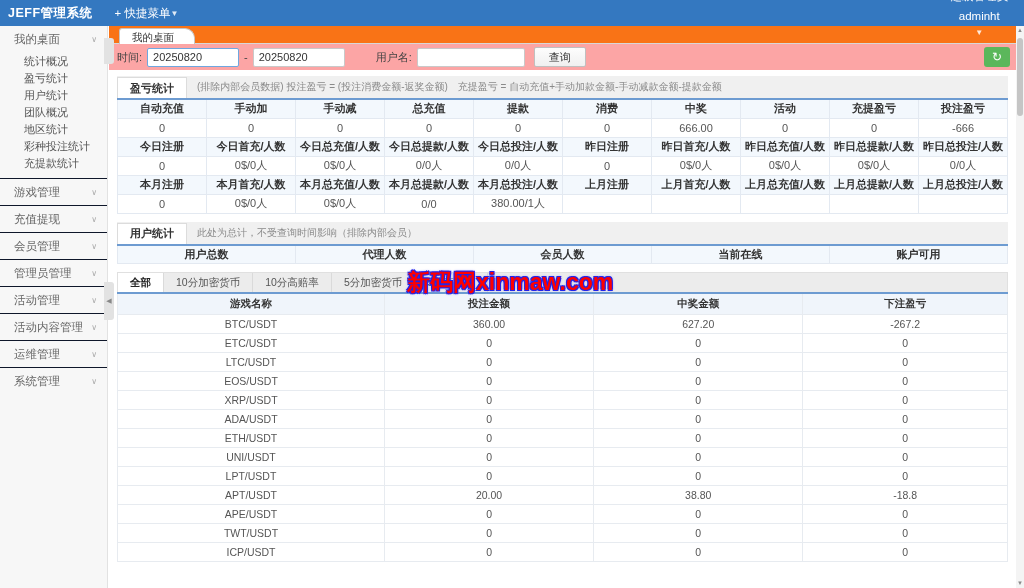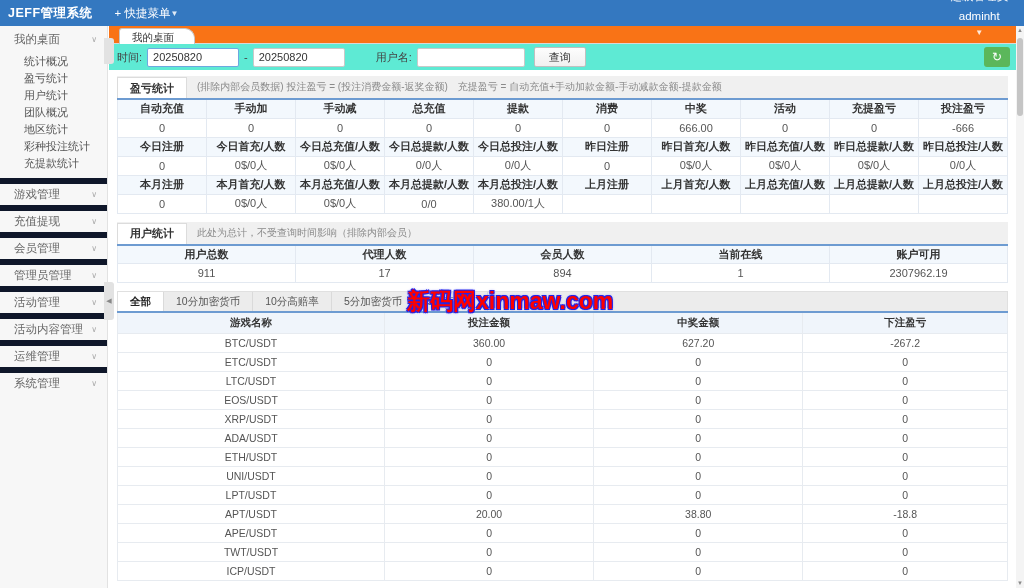--- a/index.html
+++ b/index.html
@@ -11,40 +11,40 @@
     background:#3478c0; color:#fff; display:flex; align-items:center; z-index:20; }
   .brand { padding:0 8px; font-size:12.5px; font-weight:bold; letter-spacing:.5px; }
   .quickmenu { padding:0 14px; font-size:11.5px; display:flex; align-items:center; cursor:pointer; }
   .quickmenu .chev, .userbox .chev { font-size:8px; opacity:.85; }
   .userbox { margin-left:auto; padding-right:16px; font-size:11.5px; display:flex; align-items:center; gap:6px; cursor:pointer;flex-direction:column; }
 
   
   .sidebar { position:absolute; left:0; top:26px; width:108px; bottom:0;
     background:#f7f7f7; border-right:1px solid #e2e2e2; z-index:10; }
   .sb-group { height:27px; display:flex; align-items:center; justify-content:space-between;
-    padding:0 10px 0 14px; color:#666; font-size:11.5px; cursor:pointer; border-top:6px solid #0f172a; }
+    padding:0 10px 0 14px; color:#666; font-size:11.5px; cursor:pointer; border-top:1px solid #0f172a; }
   .sb-group:first-child { border-top:none; }
   .sb-group .chev { color:#aaa; font-size:8px; }
   .sb-sub { height:17px; line-height:17px; padding-left:24px; color:#555; font-size:11px; cursor:pointer; }
   .sb-gap { height:6px; }
   .handle { position:absolute; left:104px; width:10px; background:#e2e2e2;
     border-radius:0 3px 3px 0; z-index:12; cursor:pointer; display:flex; align-items:center; justify-content:center; }
   .handle.h1 { top:38px; height:26px; }
   .handle.h2 { top:282px; height:38px; color:#888; font-size:7px; }
 
   
   .main { position:absolute; left:109px; top:26px; right:8px; bottom:0; background:#fff; overflow:hidden; }
 
   .tabstrip { height:18px; background:#f97316; border-bottom:1px solid #d8d8d8; position:relative; }
   .desk-tab { position:absolute; left:10px; top:2px; height:17px; line-height:16px;
     background:#fff; border:1px solid #c6c6c6; border-bottom:none;
     border-radius:3px 10px 0 0; padding:0 20px 0 12px; font-size:10.5px; color:#333; cursor:pointer; }
 
   .filterrow { height:26px; display:flex; align-items:center; gap:5px; padding:0 8px;
-    background:#5eead4; position:relative; }
+    background:#fca5a5; position:relative; }
   .flabel { color:#444; font-size:11px; }
   .fin { height:19px; border:1px solid #c9c9c9; border-radius:2px; padding:0 5px;
     font-size:11px; color:#333; font-family:"Liberation Sans",sans-serif; }
   .fin.focus { border-color:#6ea7e0; }
   .fin.date { width:92px; }
   .fin.user { width:108px; }
   .btn-query { height:20px; padding:0 14px; margin-left:4px; font-size:11px; color:#333;
     background:linear-gradient(#fdfdfd,#f0f0f0); border:1px solid #c0c0c0; border-radius:2px; cursor:pointer; }
   .btn-refresh { position:absolute; right:6px; top:3px; width:26px; height:20px;
     background:#5bb75b; color:#fff; border:none; border-radius:3px; font-size:12px; line-height:18px; cursor:pointer; }
@@ -266,27 +266,20 @@
         <div class="ph-note">此处为总计，不受查询时间影响（排除内部会员）</div>
       </div>
       <table class="stat">
           <tbody id="user-body">
             <tr class="hrow">
               <td>用户总数</td>
               <td>代理人数</td>
               <td>会员人数</td>
               <td>当前在线</td>
               <td>账户可用</td>
-            </tr>
-            <tr class="vrow">
-              <td>911</td>
-              <td>17</td>
-              <td>894</td>
-              <td>1</td>
-              <td>2307962.19</td>
             </tr>
           </tbody>
         </table>
     </div>
 
     <div class="panel3">
       <div class="watermark">新码网xinmaw.com</div>
       <div class="gametabs" id="game-tabs">
           <div class="gtab active">全部</div>
           <div class="gtab">10分加密货币</div>

